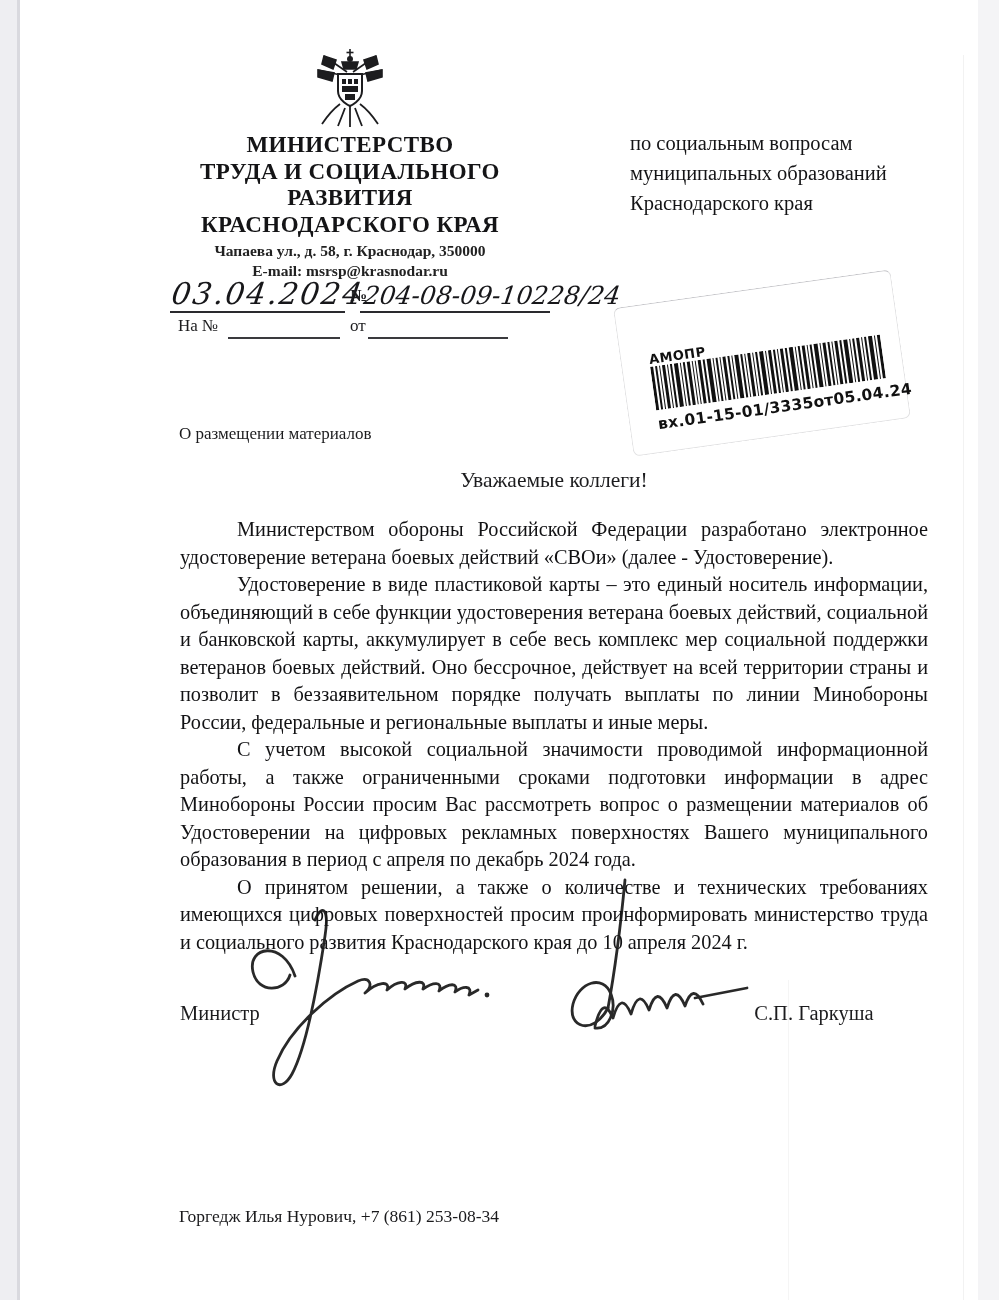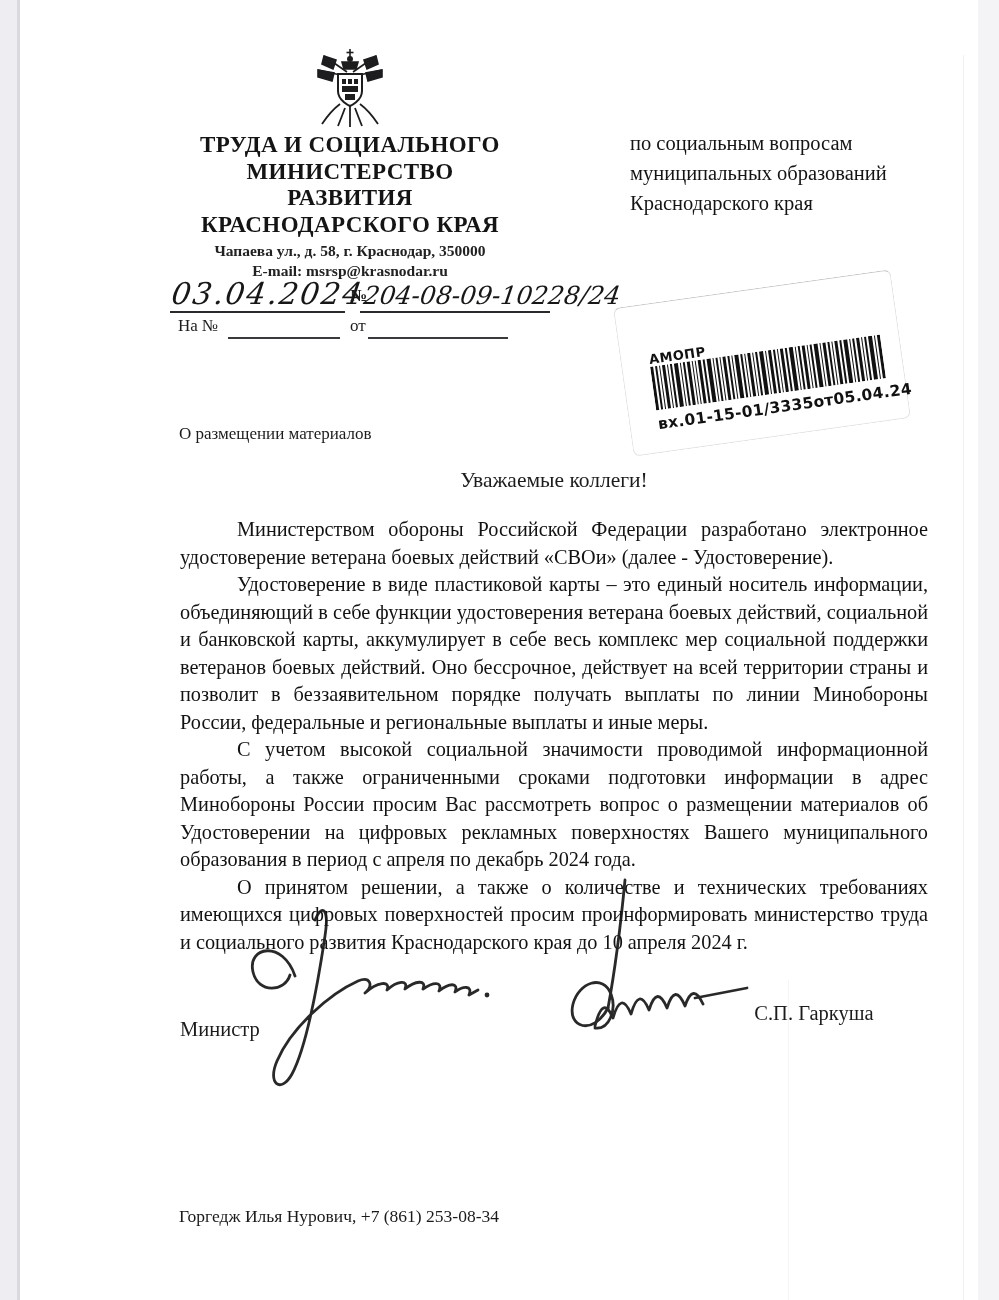--- a/index.html
+++ b/index.html
@@ -47,21 +47,21 @@
   .stamp-num{font-family:"DejaVu Sans", sans-serif;font-weight:bold;font-size:15.5px;letter-spacing:.3px;color:#111;margin-top:1px;}
 
   
   .subject{left:179px;top:424px;font-size:17px;}
   .greeting{left:180px;top:468px;width:748px;text-align:center;font-size:21.5px;}
   .body-text{left:180px;top:516px;width:748px;font-size:20.3px;line-height:27.5px;
     text-align:justify;color:#121214;}
   .body-text p{margin:0;text-indent:57px;}
 
   
-  .sig-pos{left:180px;top:1002px;font-size:20.5px;margin-top:16px;}
+  .sig-pos{left:180px;top:1002px;font-size:20.5px;}
   .sig-name{left:700px;top:1002px;width:228px;text-align:center;font-size:20.5px;}
   .sig-svg{left:195px;top:878px;pointer-events:none;}
 
   .executor{left:179px;top:1206px;font-size:17.5px;color:#1a1a1c;}
 </style>
 </head>
 <body>
 
 <div class="abs edge-left"></div>
 <div class="abs edge-left-line"></div>
@@ -96,22 +96,22 @@
       </g>
       <g stroke="#1d1d1f" fill="none" stroke-width="1.8">
         <path d="M28,56 C20,62 14,70 10,76"></path>
         <path d="M48,56 C56,62 62,70 66,76"></path>
         <path d="M33,60 C30,68 28,73 26,78"></path>
         <path d="M43,60 C46,68 48,73 50,78"></path>
         <line x1="38" y1="58" x2="38" y2="79"></line>
       </g>
     </svg>
   </span>
+  <div class="org-name">МИНИСТЕРСТВО</div>
   <div class="org-name">ТРУДА И СОЦИАЛЬНОГО</div>
-  <div class="org-name">МИНИСТЕРСТВО</div>
   <div class="org-name">РАЗВИТИЯ</div>
   <div class="org-name">КРАСНОДАРСКОГО КРАЯ</div>
   <div class="org-addr">Чапаева ул., д. 58, г. Краснодар, 350000</div>
   <div class="org-addr" style="margin-top:1px;">E-mail: msrsp@krasnodar.ru</div>
 </div>
 
 <div class="abs hand date-hand">03.04.2024</div>
 <div class="abs date-line"></div>
 <div class="abs num-label">№</div>
 <div class="abs hand num-hand">204-08-09-10228/24</div>

